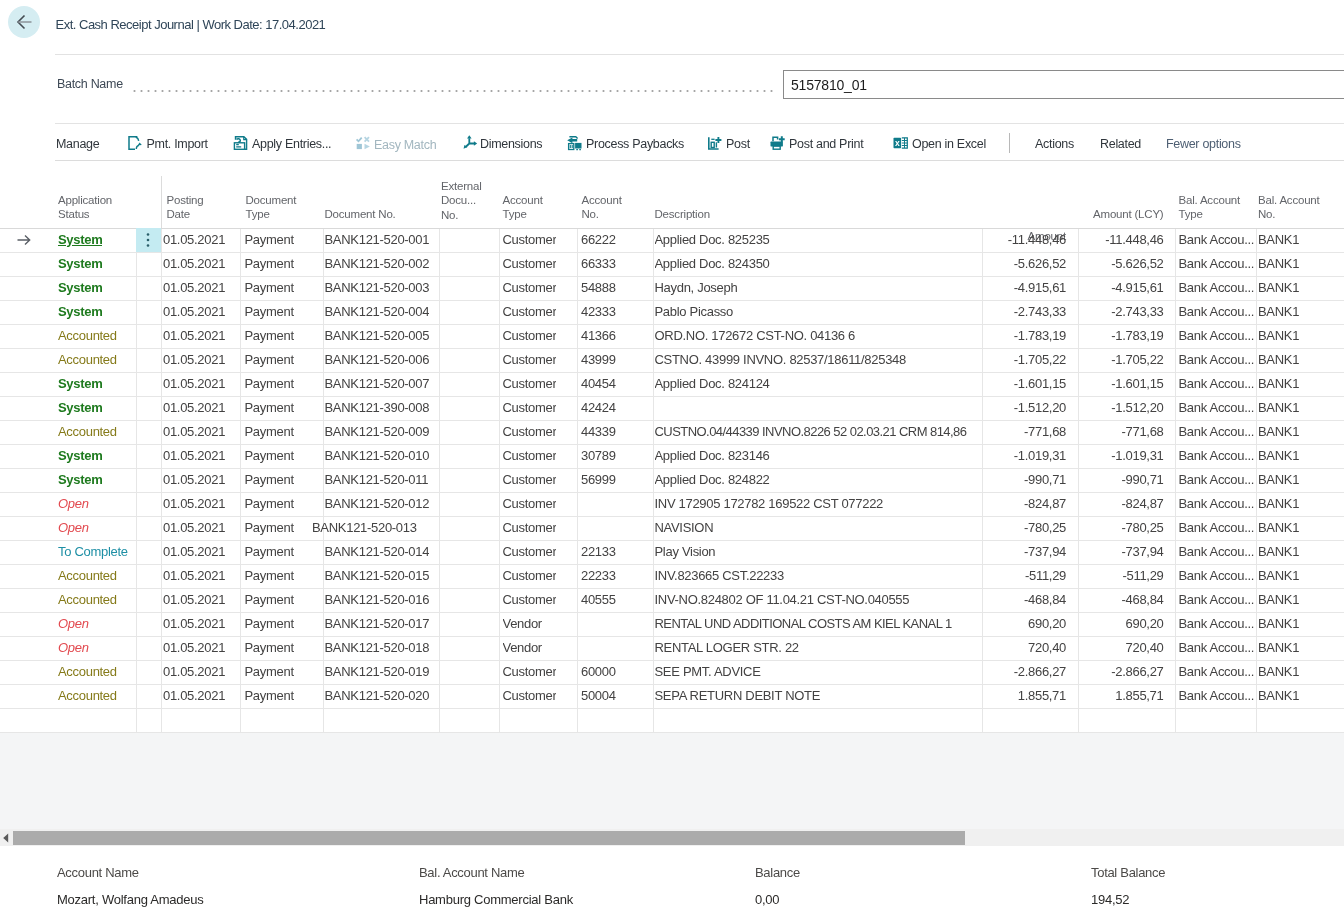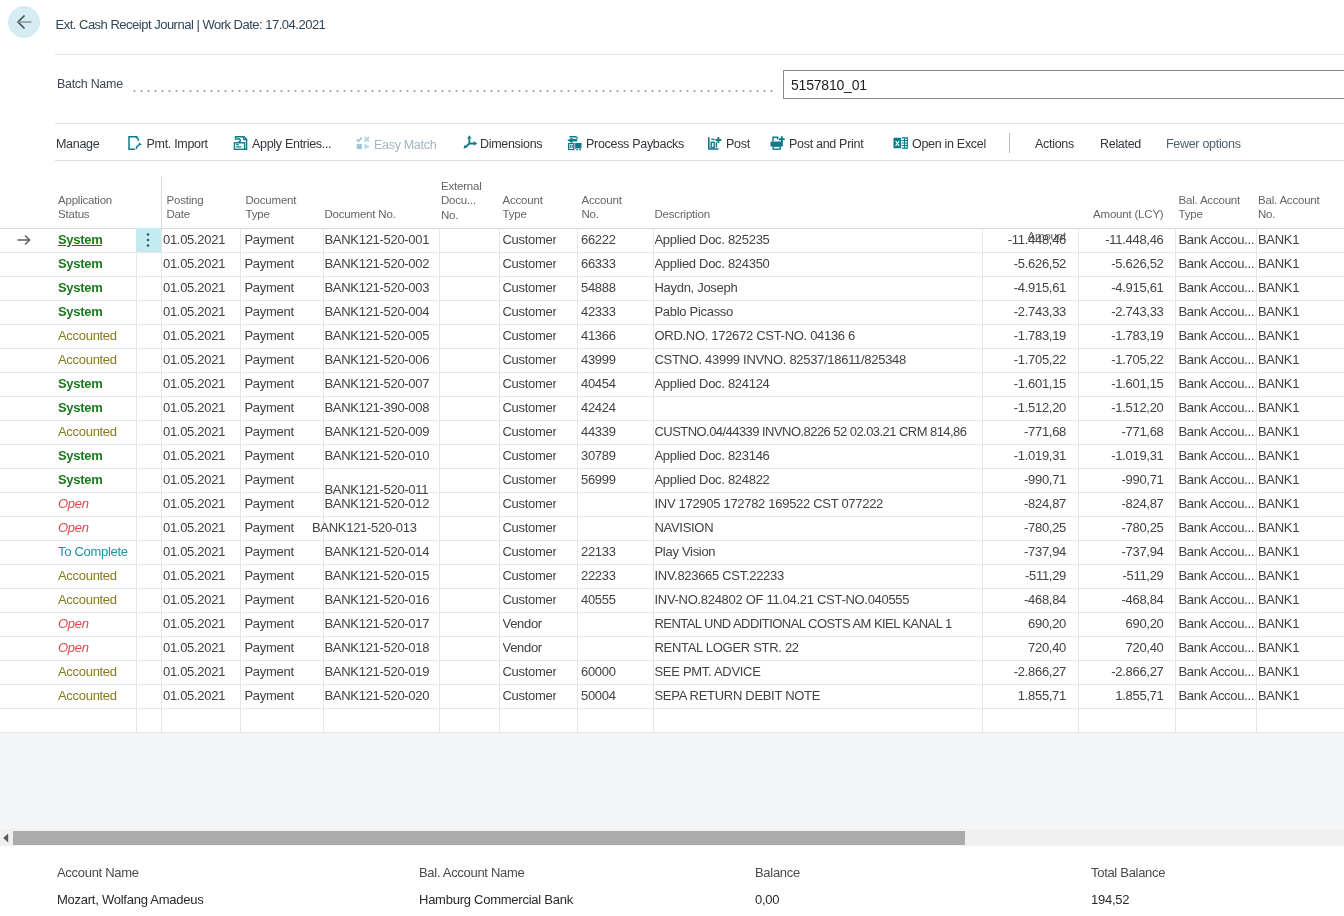--- a/index.html
+++ b/index.html
@@ -278,21 +278,21 @@
 <div class="a cell" style="left:654.5px;top:0;width:325.5px;">Applied Doc. 823146</div>
 <div class="a cell ric" style="left:982px;top:0;width:84px;">-1.019,31</div>
 <div class="a cell ric" style="left:1078px;top:0;width:85.5px;">-1.019,31</div>
 <div class="a cell" style="left:1178.5px;top:0;width:75px;">Bank Accou...</div>
 <div class="a cell" style="left:1258px;top:0;">BANK1</div>
 </div>
 <div class="a" style="left:0;top:468.0px;width:1344px;height:24px;">
 <div class="a cell st-sys" style="left:58px;top:0;">System</div>
 <div class="a cell" style="left:163px;top:0;">01.05.2021</div>
 <div class="a cell" style="left:244.5px;top:0;">Payment</div>
-<div class="a cell" style="left:324.5px;top:10px;">BANK121-520-011</div>
+<div class="a cell" style="left:324.5px;top:0;">BANK121-520-011</div>
 <div class="a cell" style="left:502.5px;top:0;">Customer</div>
 <div class="a cell" style="left:581px;top:0;">56999</div>
 <div class="a cell" style="left:654.5px;top:0;width:325.5px;">Applied Doc. 824822</div>
 <div class="a cell ric" style="left:982px;top:0;width:84px;">-990,71</div>
 <div class="a cell ric" style="left:1078px;top:0;width:85.5px;">-990,71</div>
 <div class="a cell" style="left:1178.5px;top:0;width:75px;">Bank Accou...</div>
 <div class="a cell" style="left:1258px;top:0;">BANK1</div>
 </div>
 <div class="a" style="left:0;top:492.0px;width:1344px;height:24px;">
 <div class="a cell st-open" style="left:58px;top:0;">Open</div>

